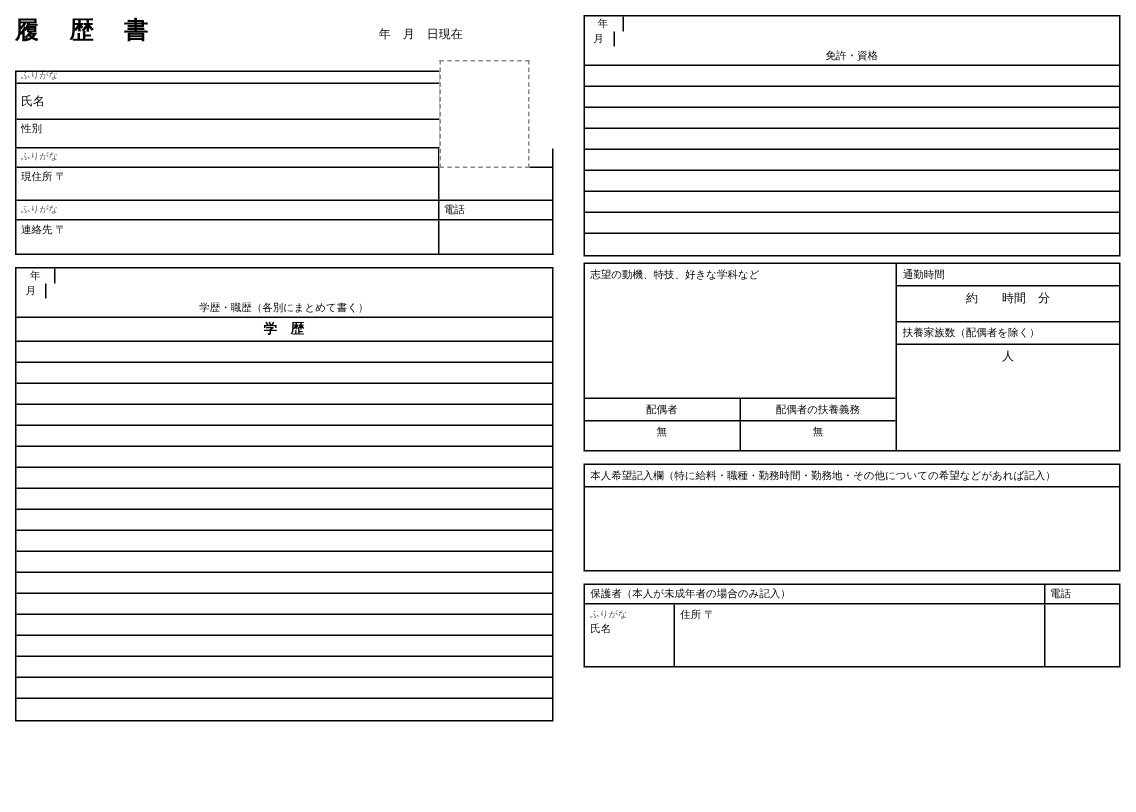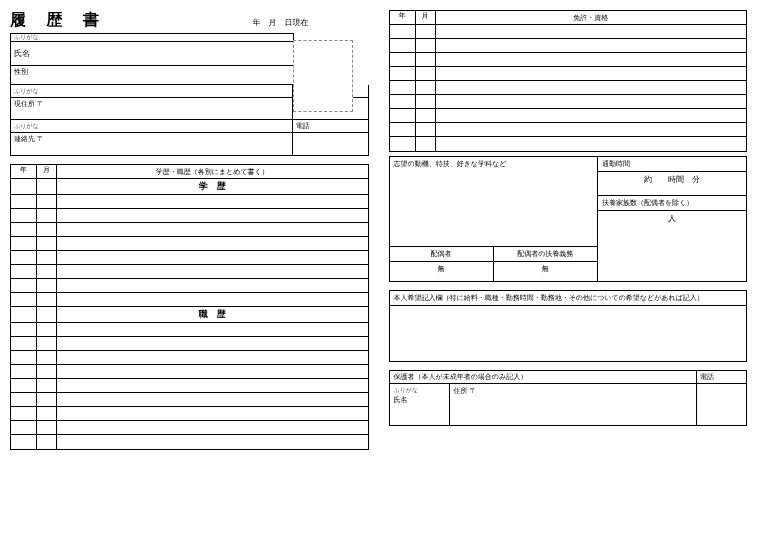--- a/index.html
+++ b/index.html
@@ -12,40 +12,40 @@
     width: 757px;
     height: 541px;
     display: flex;
     gap: 20px;
   }
   .page {
     flex: 1;
     display: flex;
     flex-direction: column;
   }
-  .title-row { display: flex; align-items: baseline; margin-bottom: 2px; }
+  .title-row { display: flex; align-items: baseline; margin-bottom: 16px; }
   .title { font-size: 16px; font-weight: bold; letter-spacing: 8px; }
   .date-line { font-size: 8px; margin-left: auto; margin-right: 60px; }
   .block { border: 1px solid #000; }
   .row { display: flex; border-bottom: 1px solid #000; min-height: 13px; }
   .row:last-child { border-bottom: none; }
   .cell { border-right: 1px solid #000; padding: 1px 3px; display: flex; align-items: center; }
   .cell:last-child { border-right: none; }
   .tiny { font-size: 6px; color: #555; padding: 0 3px; line-height: 1.2; min-height: 8px !important; }
   .photo-box {
     position: absolute;
     border: 1px dashed #888;
     width: 60px; height: 72px;
     right: 16px; top: 30px;
     background: #fff;
   }
   .left-head { position: relative; }
   
   .history { border: 1px solid #000; margin-top: 8px; }
-  .hrow { display: flex; border-bottom: 1px solid #000; min-height: 14px; }
+  .hrow { display: flex; border-bottom: 1px solid #000; min-height: 14px; flex-direction: column; }
   .hrow:last-child { border-bottom: none; }
   .yc { width: 26px; border-right: 1px solid #000; }
   .mc { width: 20px; border-right: 1px solid #000; }
   .dc { flex: 1; padding: 1px 4px; display: flex; align-items: center; }
   .hdr { font-size: 7px; text-align: center; justify-content: center; }
   .center-bold { justify-content: center; font-weight: bold; font-size: 9px; }
   .ijou { text-align: right; font-size: 8px; margin-top: 2px; padding-right: 4px; }
 
   
   .grid2 { border: 1px solid #000; display: flex; margin-top: 4px; }
@@ -158,21 +158,20 @@
         <div class="dc"></div>
       </div>
     <div class="hrow">
         <div class="yc"></div>
         <div class="mc"></div>
         <div class="dc"></div>
       </div>
     <div class="hrow">
         <div class="yc"></div>
         <div class="mc"></div>
-        <div class="dc center-bold">職　歴</div>
       </div>
     <div class="hrow">
         <div class="yc"></div>
         <div class="mc"></div>
         <div class="dc"></div>
       </div>
     <div class="hrow">
         <div class="yc"></div>
         <div class="mc"></div>
         <div class="dc"></div>

